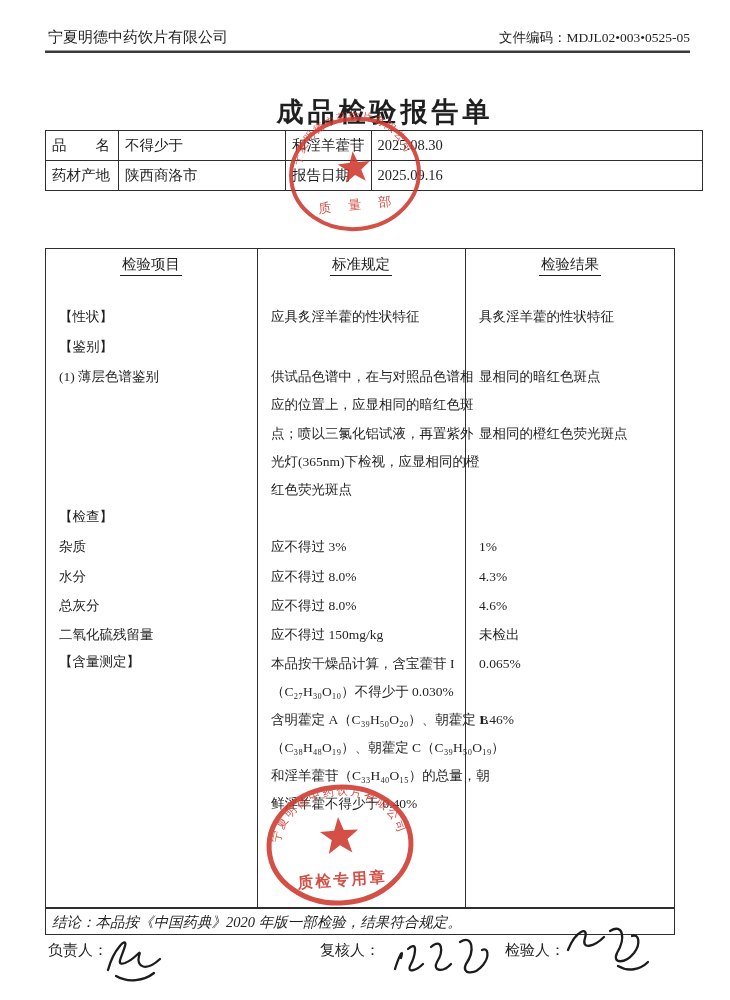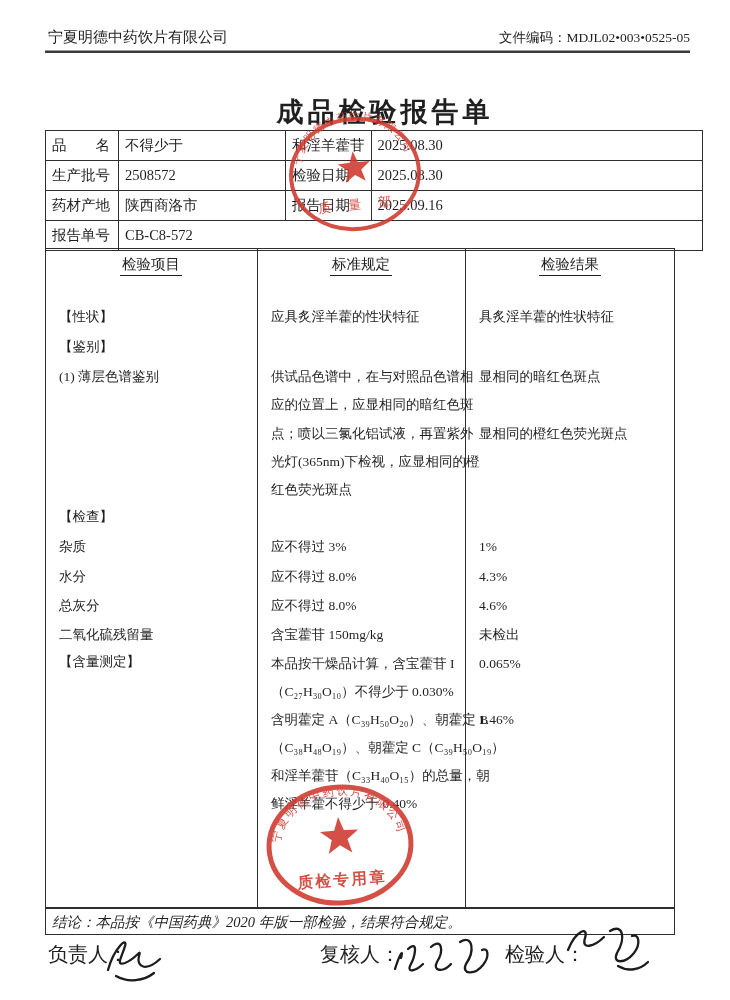--- a/index.html
+++ b/index.html
@@ -23,21 +23,21 @@
   .vline{position:absolute;top:248px;height:660px;width:0;border-left:1px solid #2e2e2e;}
   .v1{left:257px;} .v2{left:465px;}
   .th{position:absolute;top:255px;font-size:14.5px;}
   .th span{display:inline-block;border-bottom:1px solid #1f1f1f;padding:0 2px 1px 2px;}
   .th1{left:45px;width:212px;text-align:center;}
   .th2{left:257px;width:208px;text-align:center;}
   .th3{left:465px;width:210px;text-align:center;}
   .cell{position:absolute;font-size:13.5px;line-height:17px;white-space:nowrap;margin-left:7px;}
   .concl-box{position:absolute;left:45px;top:908px;width:630px;height:27px;border:1px solid #2e2e2e;box-sizing:border-box;}
   .concl-text{left:52px;top:913px;font-size:14.5px;font-style:italic;}
-  .sig-label{font-size:20px;top:941px;}
+  .sig-label{font-size:15px;top:941px;}
   .stamp{position:absolute;opacity:0.88;}
   svg text{font-family:"Liberation Serif","DejaVu Serif",serif;}
 </style>
 </head>
 <body>
 
 <div class="page">
 
   <div class="abs hdr-company">宁夏明德中药饮片有限公司</div>
   <div class="abs hdr-code">文件编码：MDJL02•003•0525-05</div>
@@ -53,34 +53,24 @@
         <col style="width:331px">
       </colgroup>
     <tbody>
         <tr>
       <td class="lbl">品　　名</td>
       <td>不得少于</td>
       <td class="lbl">和淫羊藿苷</td>
       <td>2025.08.30</td>
     </tr>
     <tr>
-      <td class="lbl">生产批号</td>
-      <td>2508572</td>
-      <td class="lbl">检验日期</td>
-      <td>2025.08.30</td>
-    </tr>
-    <tr>
       <td class="lbl">药材产地</td>
       <td>陕西商洛市</td>
       <td class="lbl">报告日期</td>
       <td>2025.09.16</td>
-    </tr>
-    <tr>
-      <td class="lbl">报告单号</td>
-      <td colspan="3">CB-C8-572</td>
     </tr>
   </tbody>
     </table>
 
   <div class="main-box"></div>
   <div class="vline v1"></div>
   <div class="vline v2"></div>
 
   <div class="abs th th1"><span>检验项目</span></div>
   <div class="abs th th2"><span>标准规定</span></div>
@@ -98,21 +88,21 @@
 
   <div class="cell" style="left:264px;top:308px">应具炙淫羊藿的性状特征</div>
   <div class="cell" style="left:264px;top:368px">供试品色谱中，在与对照品色谱相</div>
   <div class="cell" style="left:264px;top:396px">应的位置上，应显相同的暗红色斑</div>
   <div class="cell" style="left:264px;top:425px">点；喷以三氯化铝试液，再置紫外</div>
   <div class="cell" style="left:264px;top:453px">光灯(365nm)下检视，应显相同的橙</div>
   <div class="cell" style="left:264px;top:481px">红色荧光斑点</div>
   <div class="cell" style="left:264px;top:538px">应不得过 3%</div>
   <div class="cell" style="left:264px;top:568px">应不得过 8.0%</div>
   <div class="cell" style="left:264px;top:597px">应不得过 8.0%</div>
-  <div class="cell" style="left:264px;top:626px">含宝藿苷 150mg/kg</div>
+  <div class="cell" style="left:264px;top:626px">应不得过 150mg/kg</div>
   <div class="cell" style="left:264px;top:655px">本品按干燥品计算，含宝藿苷 I</div>
   <div class="cell" style="left:264px;top:683px">（C₂₇H₃₀O₁₀）不得少于 0.030%</div>
   <div class="cell" style="left:264px;top:711px">含明藿定 A（C₃₉H₅₀O₂₀）、朝藿定 B</div>
   <div class="cell" style="left:264px;top:739px">（C₃₈H₄₈O₁₉）、朝藿定 C（C₃₉H₅₀O₁₉）</div>
   <div class="cell" style="left:264px;top:767px">和淫羊藿苷（C₃₃H₄₀O₁₅）的总量，朝</div>
   <div class="cell" style="left:264px;top:795px">鲜淫羊藿不得少于 0.40%</div>
 
   <div class="cell" style="left:472px;top:308px">具炙淫羊藿的性状特征</div>
   <div class="cell" style="left:472px;top:368px">显相同的暗红色斑点</div>
   <div class="cell" style="left:472px;top:425px">显相同的橙红色荧光斑点</div>

